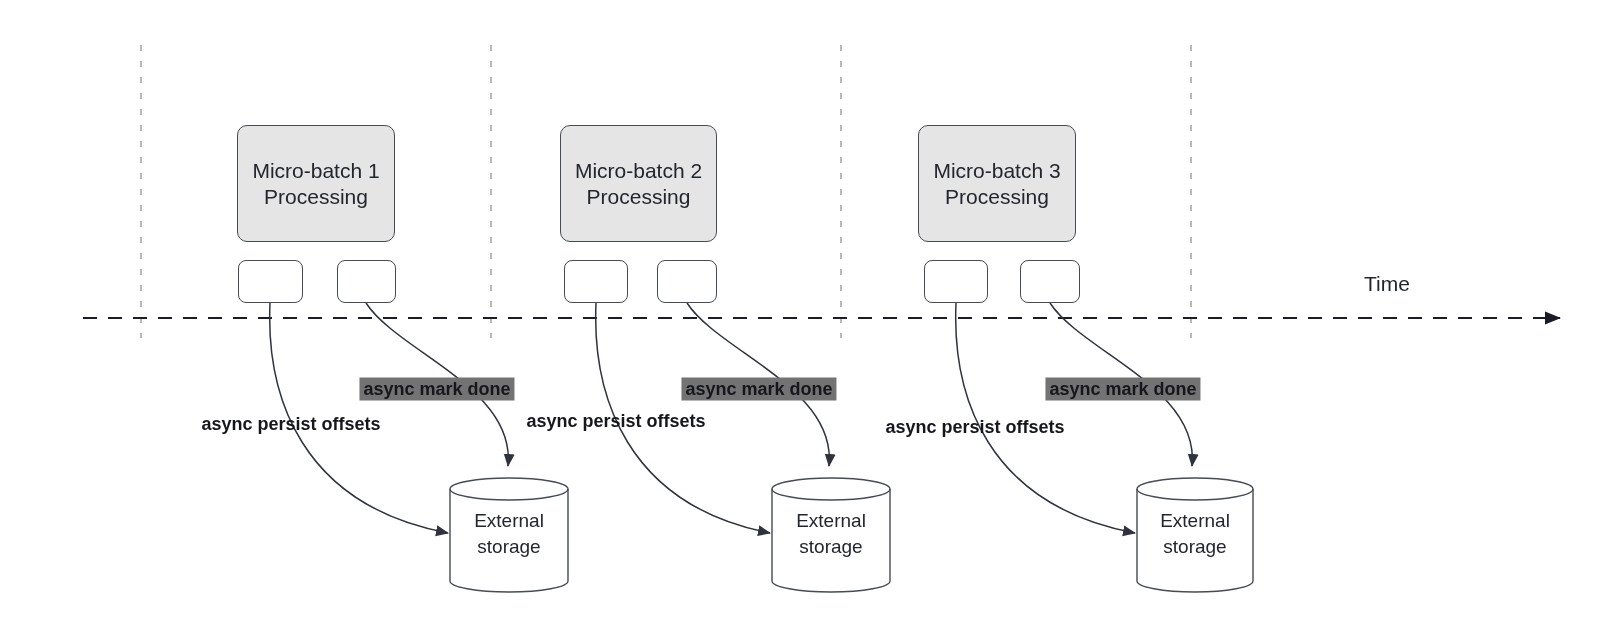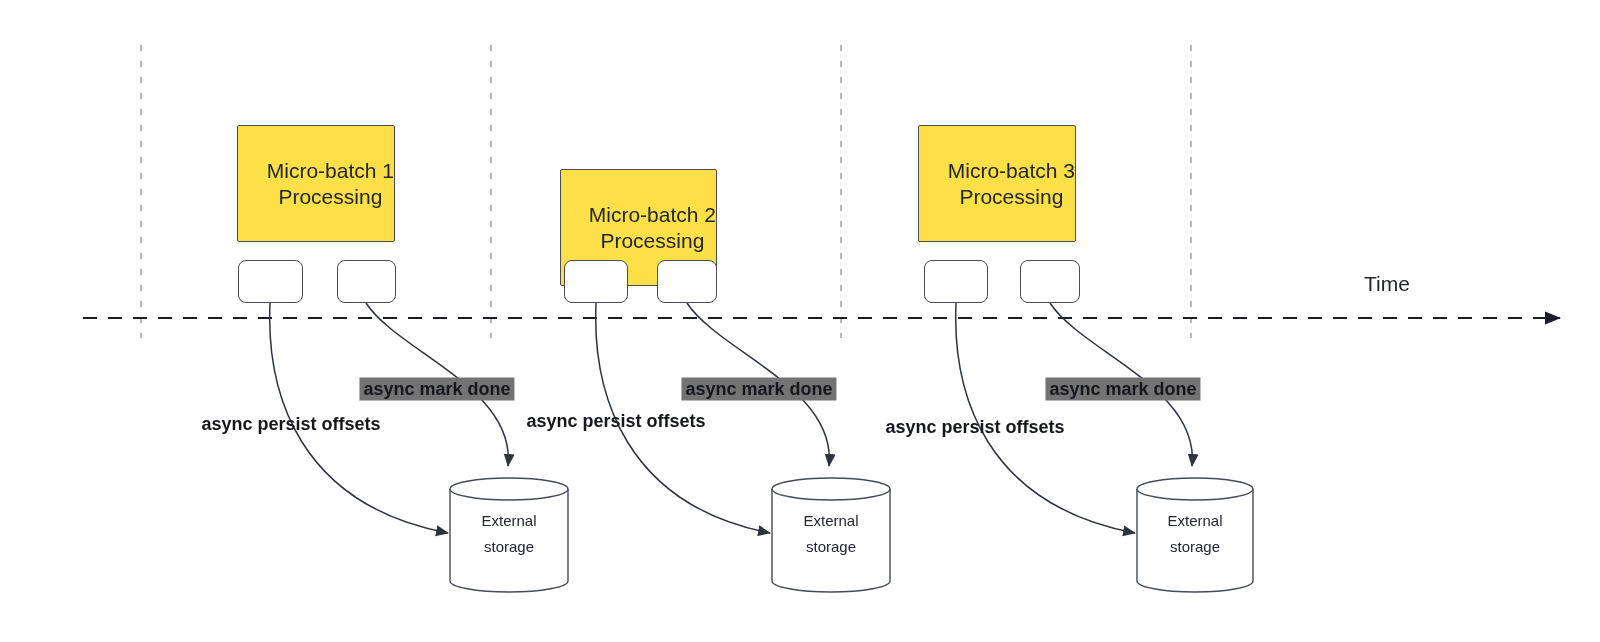--- a/index.html
+++ b/index.html
@@ -2,39 +2,39 @@
 <html><head>
 <meta charset="utf-8">
 <style>
   html,body{margin:0;padding:0;background:#ffffff;}
   .canvas{
     position:relative;width:1600px;height:642px;background:#ffffff;overflow:hidden;
     font-family:"Liberation Sans", sans-serif;color:#23262f;
   }
   .layer{position:absolute;left:0;top:0;}
   .proc-box{
-    position:absolute;top:125px;height:117px;background:#fde047;
-    border:1.4px solid #464b54;border-radius:2px;
-    display:flex;align-items:center;justify-content:flex-end;box-sizing:border-box;
+    position:absolute;top:125px;height:117px;background:#e5e5e5;
+    border:1.4px solid #464b54;border-radius:10px;
+    display:flex;align-items:center;justify-content:center;box-sizing:border-box;
   }
   .proc-text{
     font-size:21px;line-height:26px;text-align:center;color:#23262f;white-space:pre-line;
   }
   .mini-box{
     position:absolute;top:260px;height:43px;background:#ffffff;
     border:1.4px solid #464b54;border-radius:8px;box-sizing:border-box;
   }
   .edge-label{
     position:absolute;transform:translate(-50%,-50%);
     font-size:18px;font-weight:bold;color:#15171c;white-space:nowrap;
   }
   .edge-label.masked{background:#737373;padding:1px 4px;}
   .storage-text{
     position:absolute;transform:translate(-50%,-50%);
-    font-size:15px;line-height:26px;text-align:center;color:#23262f;white-space:pre-line;
+    font-size:19px;line-height:26px;text-align:center;color:#23262f;white-space:pre-line;
   }
   .time-label{
     position:absolute;transform:translate(-50%,-50%);
     font-size:21px;color:#23262f;white-space:nowrap;
   }
 </style>
 </head>
 <body>
 
 <div class="canvas">
@@ -82,21 +82,21 @@
     <div class="proc-text">Micro-batch 1
 Processing</div>
   </div>
   <div class="mini-box" style="left:238px;width:65px;"></div>
   <div class="mini-box" style="left:337px;width:59px;"></div>
   <div class="edge-label" style="left:291px;top:424px;">async persist offsets</div>
   <div class="edge-label masked" style="left:437px;top:389px;">async mark done</div>
   <div class="storage-text" style="left:509px;top:534px;">External
 storage</div>
 
-  <div class="proc-box" style="left:560px;width:157px;margin-top:44px;">
+  <div class="proc-box" style="left:560px;width:157px;">
     <div class="proc-text">Micro-batch 2
 Processing</div>
   </div>
   <div class="mini-box" style="left:564px;width:64px;"></div>
   <div class="mini-box" style="left:657px;width:60px;"></div>
   <div class="edge-label" style="left:616px;top:421px;">async persist offsets</div>
   <div class="edge-label masked" style="left:759px;top:389px;">async mark done</div>
   <div class="storage-text" style="left:831px;top:534px;">External
 storage</div>
 

